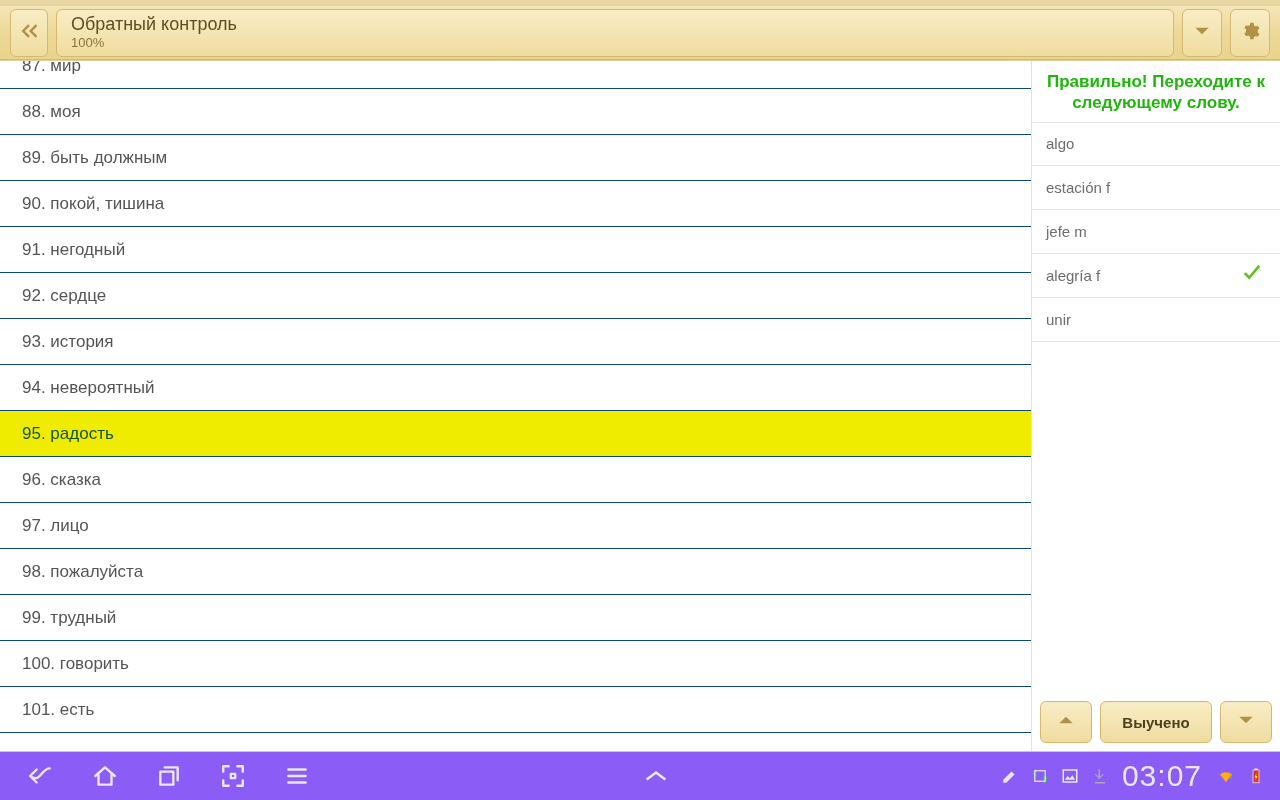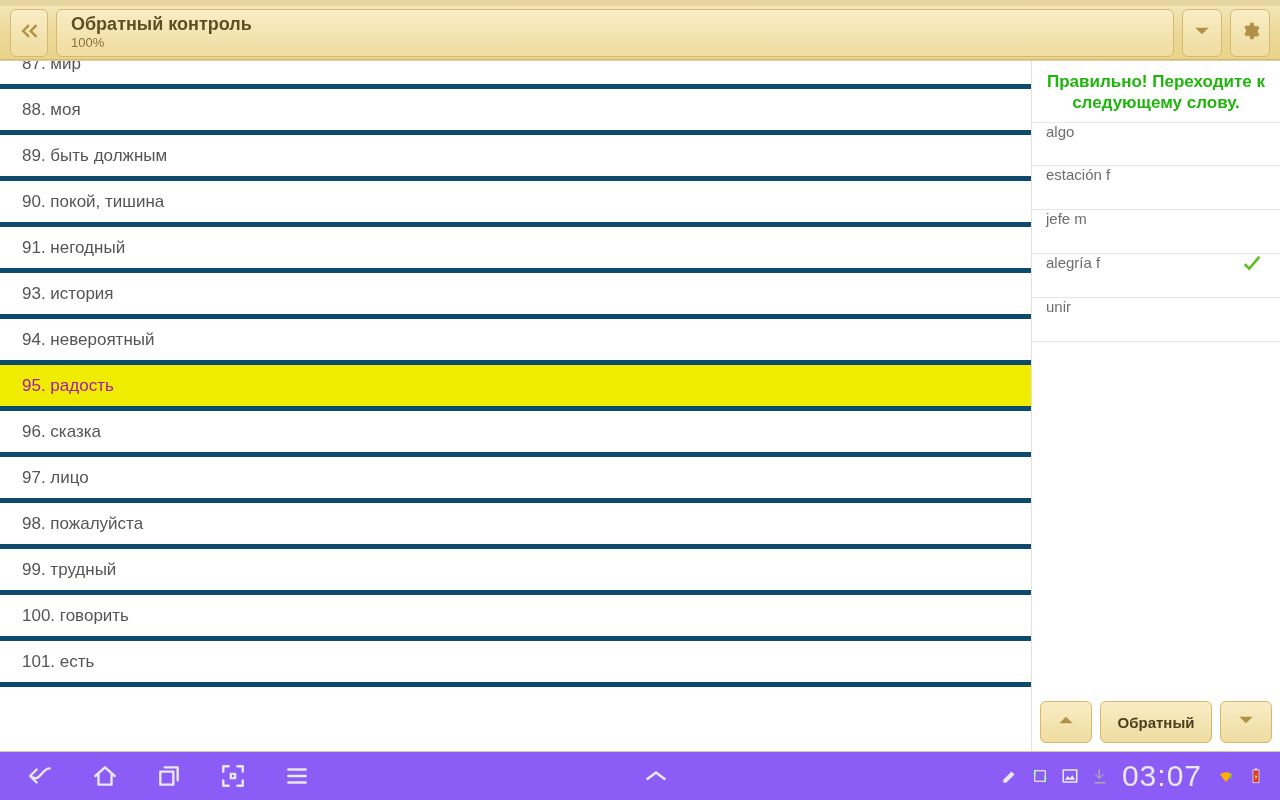--- a/index.html
+++ b/index.html
@@ -33,50 +33,50 @@
     flex: 1;
     height: 48px;
     border-radius: 6px;
     border: 1px solid #d6b86f;
     background: linear-gradient(to bottom, #f9edc5 0%, #efdca0 100%);
     display: flex;
     flex-direction: column;
     justify-content: center;
     padding: 0 14px;
   }
-  .title-main { font-size: 18px; font-weight: bold; color: #5e4e23; line-height: 1.1; }
+  .title-main { font-size: 18px; font-weight: normal; color: #5e4e23; line-height: 1.1; }
   .title-sub { font-size: 13px; color: #8a7338; }
 
   
   .main {
     flex: 1;
     display: flex;
     min-height: 0;
     border-top: 1px solid #e0d0a0;
     border-bottom: 1px solid #dacb94;
   }
   .word-list {
     flex: 1;
     overflow: hidden;
     background: #ffffff;
   }
   .word-list-inner {
     margin-top: -18px; 
   }
   .row {
     height: 46px;
-    border-bottom: 5px solid #0c4a6e;
+    border-bottom: 1px solid #0c4a6e;
     display: flex;
     align-items: center;
     padding: 0 22px;
     font-size: 17px;
     color: #555;
     cursor: pointer;
   }
-  .row.sel { background: #f0ec00; color: #a21caf; }
+  .row.sel { background: #f0ec00; color: #14532d; }
 
   .side {
     width: 249px;
     border-left: 1px solid #e1e1e1;
     background: #ffffff;
     display: flex;
     flex-direction: column;
   }
   .side-top {
     flex: 1;
@@ -88,21 +88,21 @@
     font-weight: bold;
     font-size: 17px;
     text-align: center;
     padding: 4px 14px 8px 14px;
     line-height: 1.25;
   }
   .opt {
     height: 44px;
     border-bottom: 1px solid #e7e7e7;
     display: flex;
-    align-items: flex-start;
+    align-items: center;
     padding: 0 14px;
     font-size: 15px;
     color: #6d6d6d;
     cursor: pointer;
     justify-content: space-between;
   }
   .opt:first-of-type { border-top: 1px solid #e7e7e7; }
   .check svg { width: 28px; height: 22px; fill: #5fbf20; }
 
   .side-controls {
@@ -182,20 +182,21 @@
 </div>
 
 <div class="main">
   <div class="word-list">
     <div class="word-list-inner" id="wl">
         <div class="row">87. мир</div>
         <div class="row">88. моя</div>
         <div class="row">89. быть должным</div>
         <div class="row">90. покой, тишина</div>
         <div class="row">91. негодный</div>
+        <div class="row">92. сердце</div>
         <div class="row">93. история</div>
         <div class="row">94. невероятный</div>
         <div class="row sel">95. радость</div>
         <div class="row">96. сказка</div>
         <div class="row">97. лицо</div>
         <div class="row">98. пожалуйста</div>
         <div class="row">99. трудный</div>
         <div class="row">100. говорить</div>
         <div class="row">101. есть</div>
       </div>
@@ -227,21 +228,21 @@
     </div>
     <div class="side-controls">
       <div class="ctrl-btn">
         <span>
           <svg viewBox="0 0 24 24">
               <path d="M4 16l8-8 8 8z"></path>
             </svg>
         </span>
       </div>
       <div class="ctrl-btn wide">
-        <span>Обратный</span>
+        <span>Выучено</span>
       </div>
       <div class="ctrl-btn">
         <span>
           <svg viewBox="0 0 24 24">
               <path d="M4 8l8 8 8-8z"></path>
             </svg>
         </span>
       </div>
     </div>
   </div>

